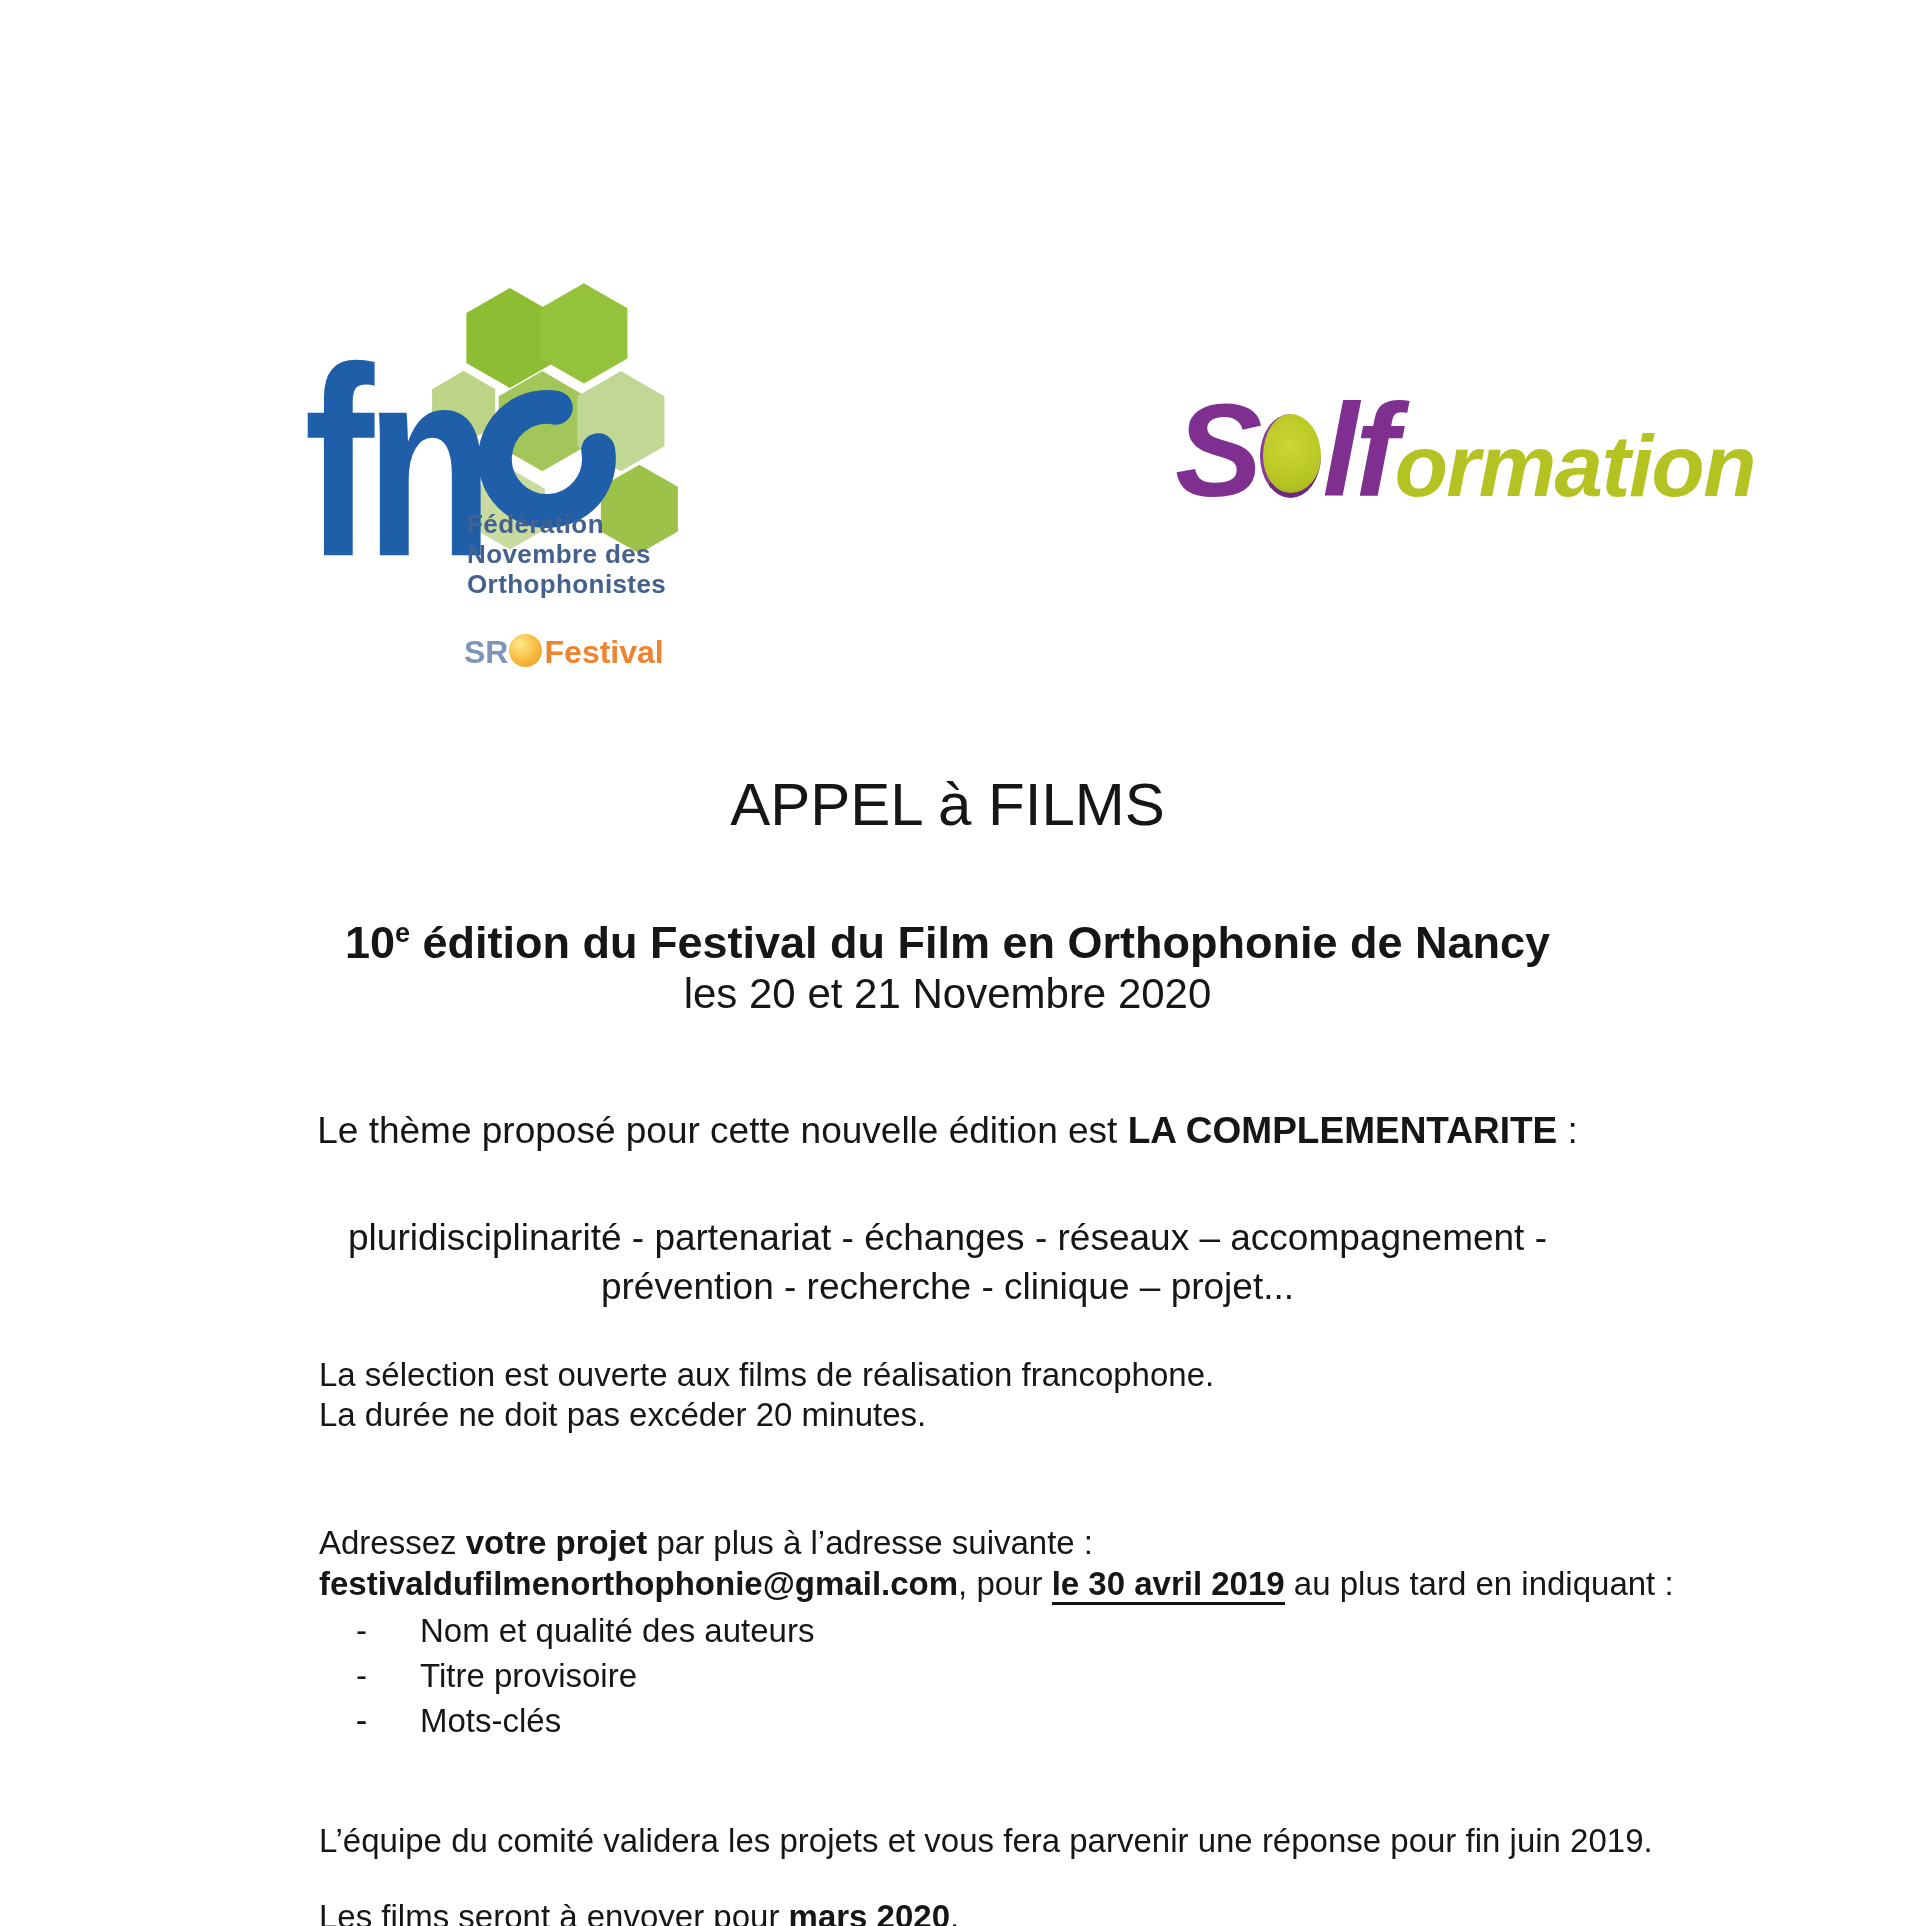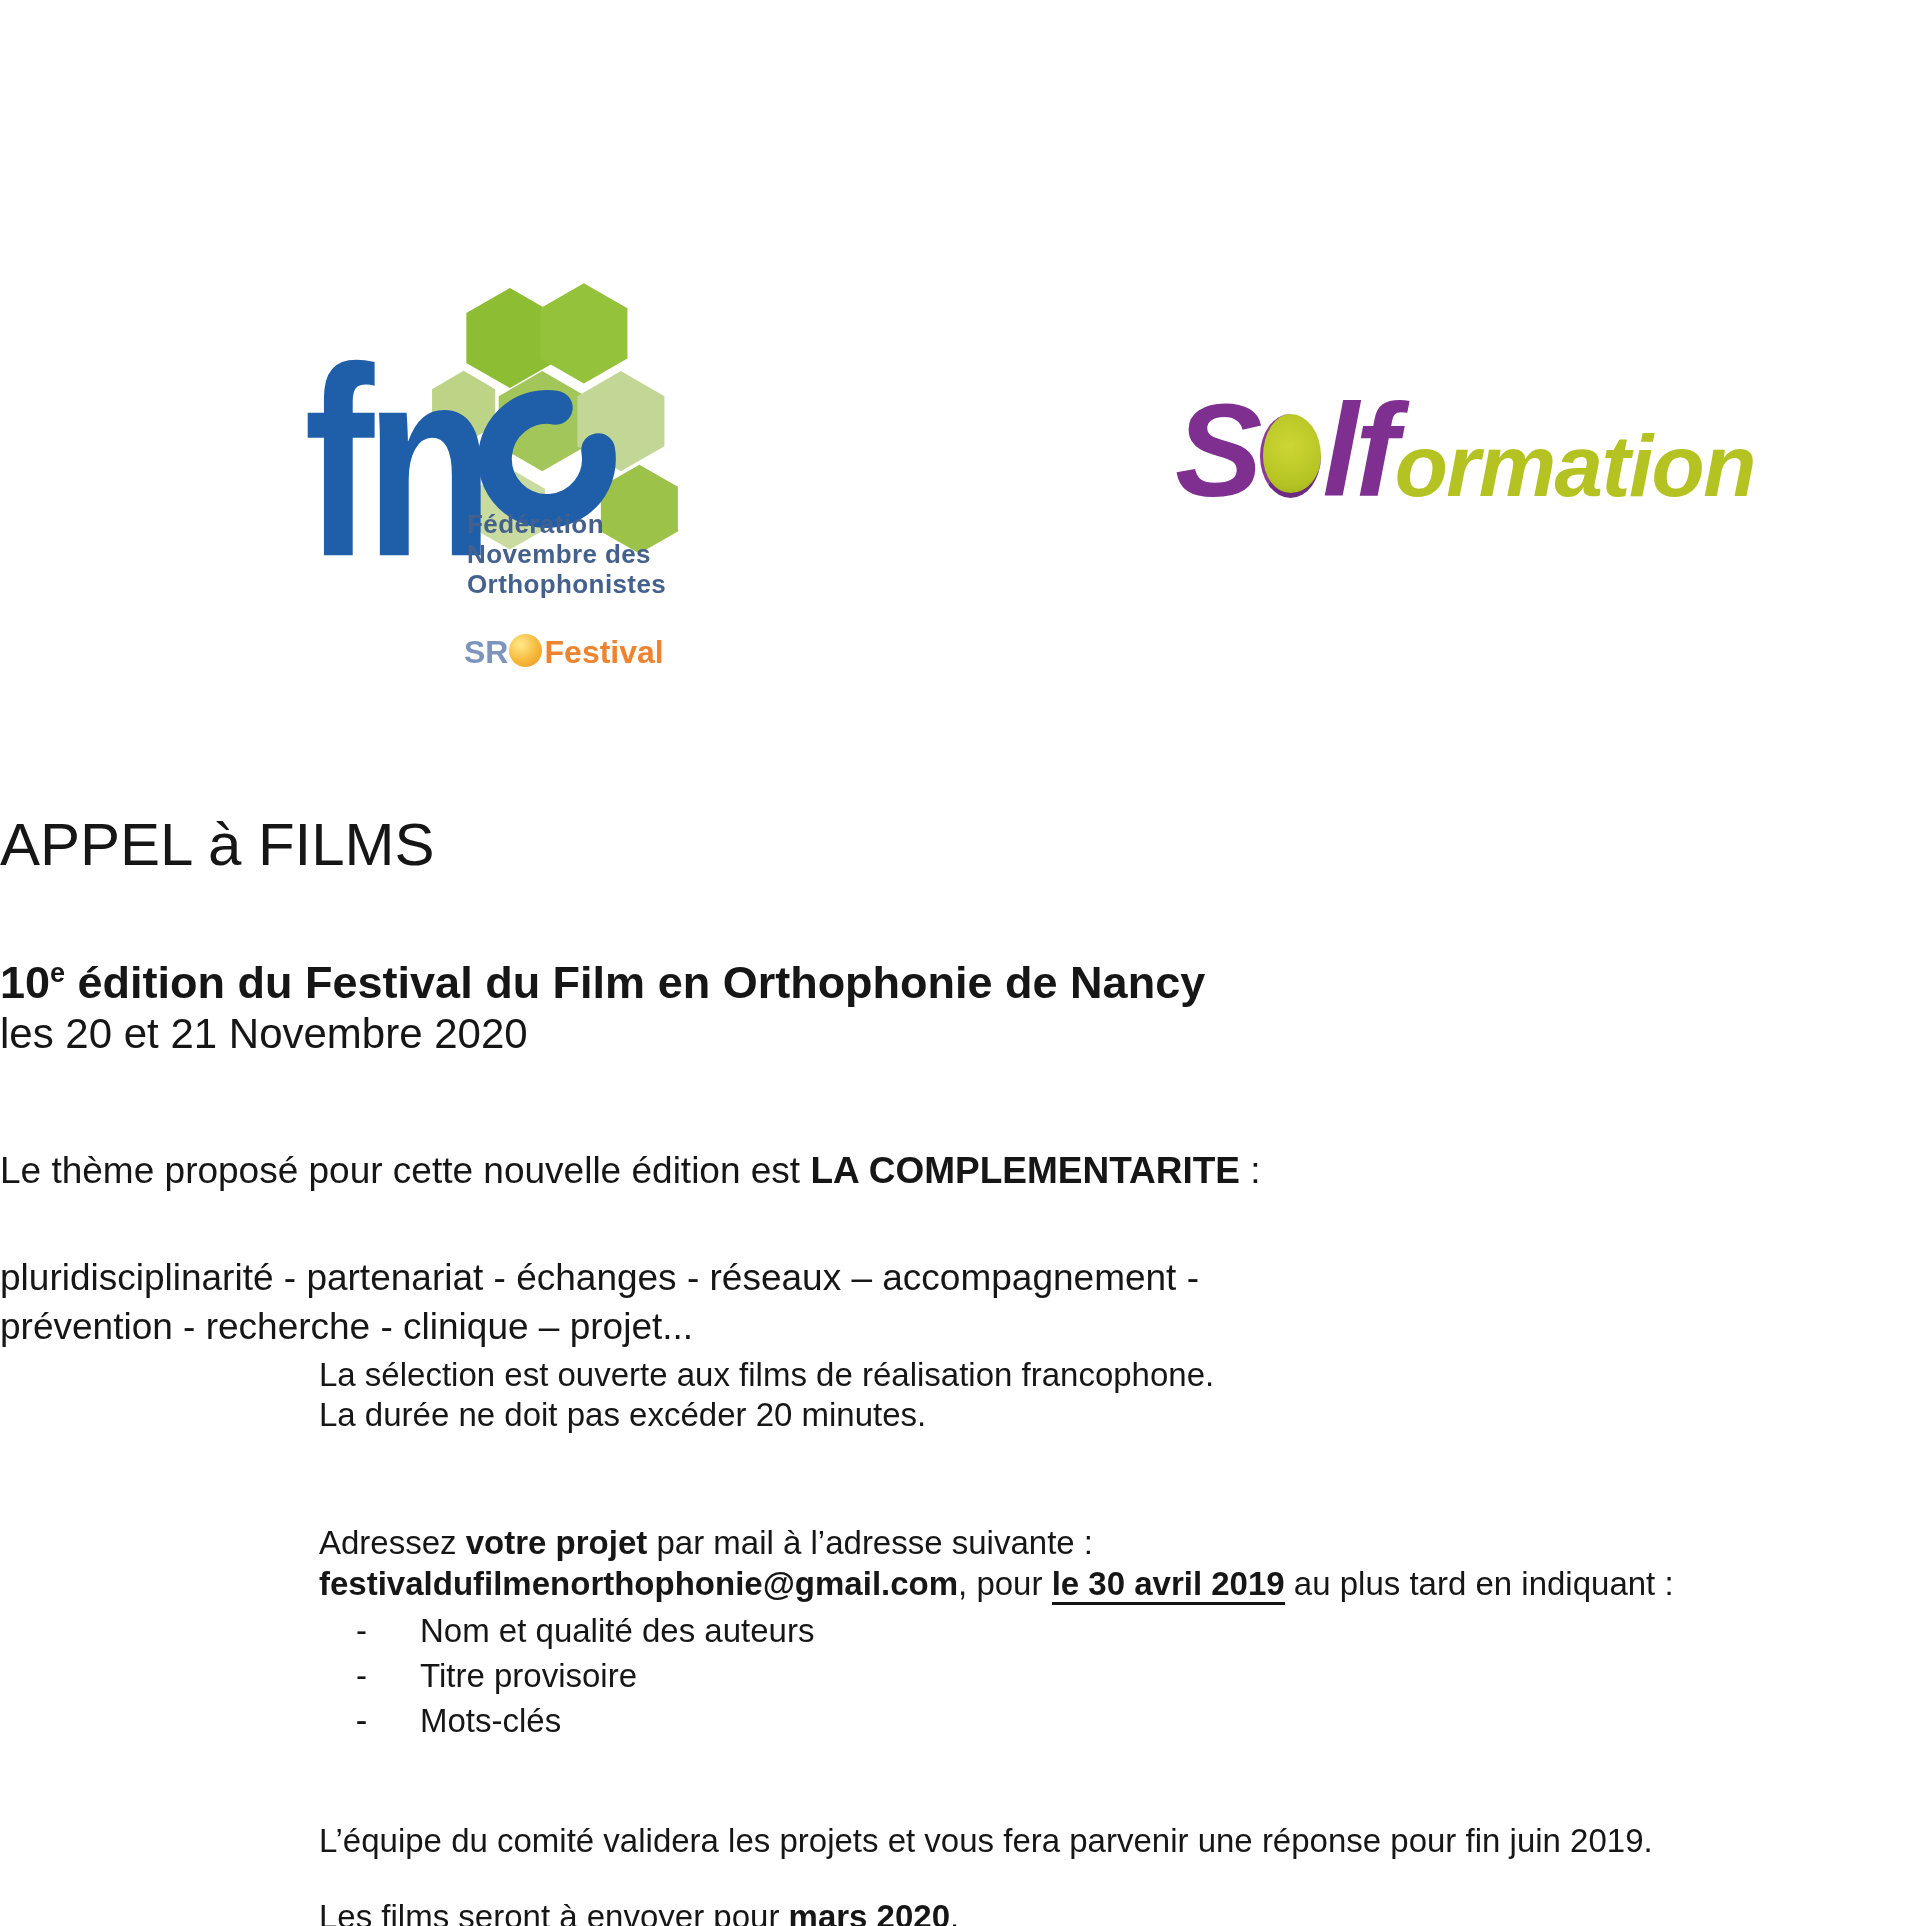--- a/index.html
+++ b/index.html
@@ -5,21 +5,21 @@
   html,body{margin:0;padding:0;background:#e8e8e8;}
   #page{
     position:relative;
     width:1911px;height:2703px;
     background:#ffffff;
     font-family:"Liberation Sans", sans-serif;
     color:#161616;
     overflow:hidden;
   }
   .abs{position:absolute;}
-  .center{left:0;right:16px;text-align:left;margin-top:40px;}
+  .center{left:0;right:16px;text-align:center;}
   .nowrap{white-space:nowrap;}
 
   
   #fno-svg{position:absolute;left:281px;top:247px;}
   .fno-org{
     position:absolute;left:467px;top:509px;
     font-size:26px;font-weight:700;line-height:30px;
     color:#44618e;letter-spacing:0.4px;
   }
   .sro-line{
@@ -120,21 +120,21 @@
     <div class="nowrap">pluridisciplinarité - partenariat - échanges - réseaux – accompagnement -</div>
     <div class="nowrap">prévention - recherche - clinique – projet...</div>
   </div>
 
   <div class="abs body-text doc-selection">
     <div class="nowrap">La sélection est ouverte aux films de réalisation francophone.</div>
     <div class="nowrap">La durée ne doit pas excéder 20 minutes.</div>
   </div>
 
   <div class="abs body-text doc-submission">
-    <div class="nowrap"><span>Adressez </span><span class="bold">votre projet</span><span> par mail à l’adresse suivante :</span></div>
+    <div class="nowrap"><span>Adressez </span><span class="bold">votre projet</span><span> par plus à l’adresse suivante :</span></div>
     <div class="nowrap"><span class="email">festivaldufilmenorthophonie@gmail.com</span><span>, pour </span><span class="deadline">le 30 avril 2019</span><span> au plus tard en indiquant :</span></div>
     <div class="bullets">
       <div class="bullet nowrap"><span class="marker">-</span><span>Nom et qualité des auteurs</span></div>
       <div class="bullet nowrap"><span class="marker">-</span><span>Titre provisoire</span></div>
       <div class="bullet nowrap"><span class="marker">-</span></div>
       <div class="bullet nowrap"><span class="marker">-</span><span>Mots-clés</span></div>
     </div>
   </div>
 
   <div class="abs body-text doc-validation nowrap">L’équipe du comité validera les projets et vous fera parvenir une réponse pour fin juin 2019.</div>

